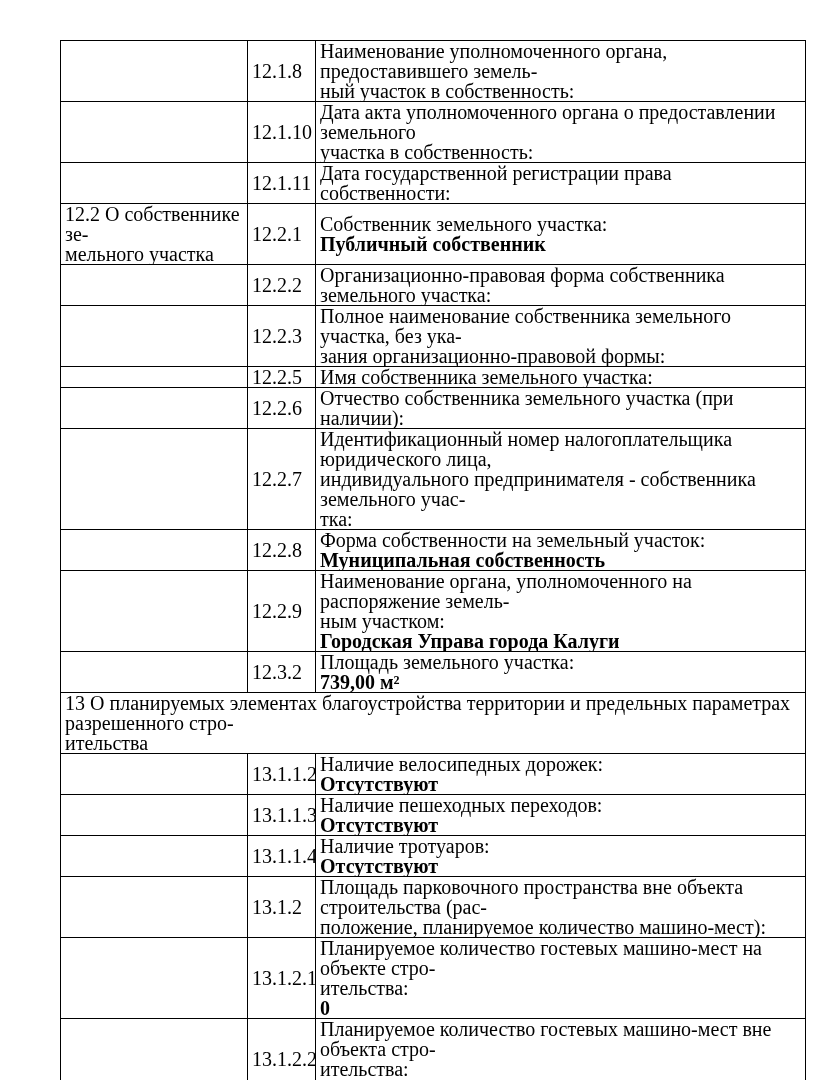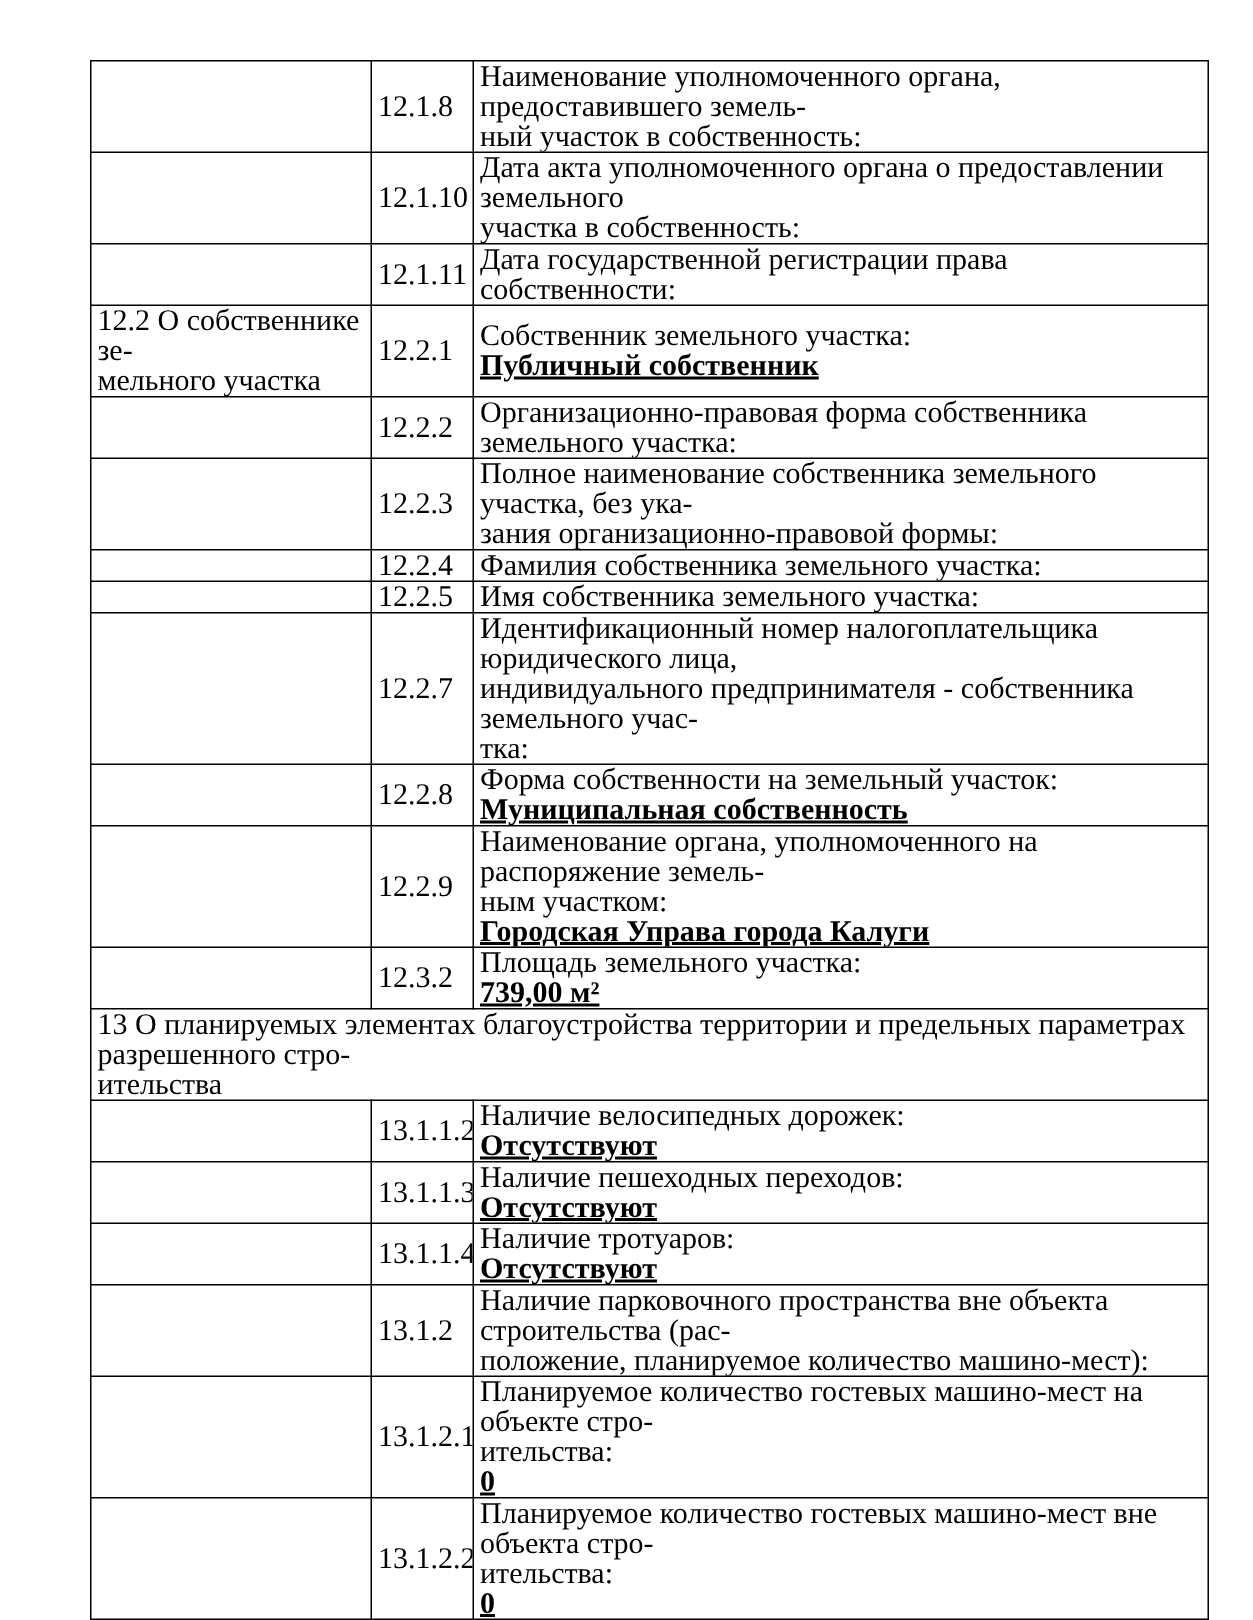--- a/index.html
+++ b/index.html
@@ -43,21 +43,20 @@
   td.cspan {
     vertical-align: top;
     white-space: pre-wrap;
   }
   .lbl {
     white-space: pre-wrap;
   }
   .val {
     font-weight: bold;
     white-space: pre-wrap;
-    text-decoration: underline;
   }
 </style>
 </head>
 <body>
 
 <table class="decl">
   <colgroup>
     <col style="width:187px">
     <col style="width:68px">
     <col style="width:490px">
@@ -105,30 +104,30 @@
     <tr>
       <td class="c1"></td>
       <td class="c2">12.2.3</td>
       <td class="c3">
           <div class="lbl">Полное наименование собственника земельного участка, без ука-
 зания организационно-правовой формы:</div>
         </td>
     </tr>
     <tr>
       <td class="c1"></td>
-      <td class="c2">12.2.4</td>
-      <td class="c3">
-          <div class="lbl">Фамилия собственника земельного участка:</div>
-        </td>
-    </tr>
-    <tr>
-      <td class="c1"></td>
       <td class="c2">12.2.5</td>
       <td class="c3">
           <div class="lbl">Имя собственника земельного участка:</div>
+        </td>
+    </tr>
+    <tr>
+      <td class="c1"></td>
+      <td class="c2">12.2.6</td>
+      <td class="c3">
+          <div class="lbl">Отчество собственника земельного участка (при наличии):</div>
         </td>
     </tr>
     <tr>
       <td class="c1"></td>
       <td class="c2">12.2.7</td>
       <td class="c3">
           <div class="lbl">Идентификационный номер налогоплательщика юридического лица,
 индивидуального предпринимателя - собственника земельного учас-
 тка:</div>
         </td>
@@ -183,21 +182,21 @@
       <td class="c2">13.1.1.4</td>
       <td class="c3">
           <div class="lbl">Наличие тротуаров:</div>
           <div class="val">Отсутствуют</div>
         </td>
     </tr>
     <tr>
       <td class="c1"></td>
       <td class="c2">13.1.2</td>
       <td class="c3">
-          <div class="lbl">Наличие парковочного пространства вне объекта строительства (рас-
+          <div class="lbl">Площадь парковочного пространства вне объекта строительства (рас-
 положение, планируемое количество машино-мест):</div>
         </td>
     </tr>
     <tr>
       <td class="c1"></td>
       <td class="c2">13.1.2.1</td>
       <td class="c3">
           <div class="lbl">Планируемое количество гостевых машино-мест на объекте стро-
 ительства:</div>
           <div class="val">0</div>

